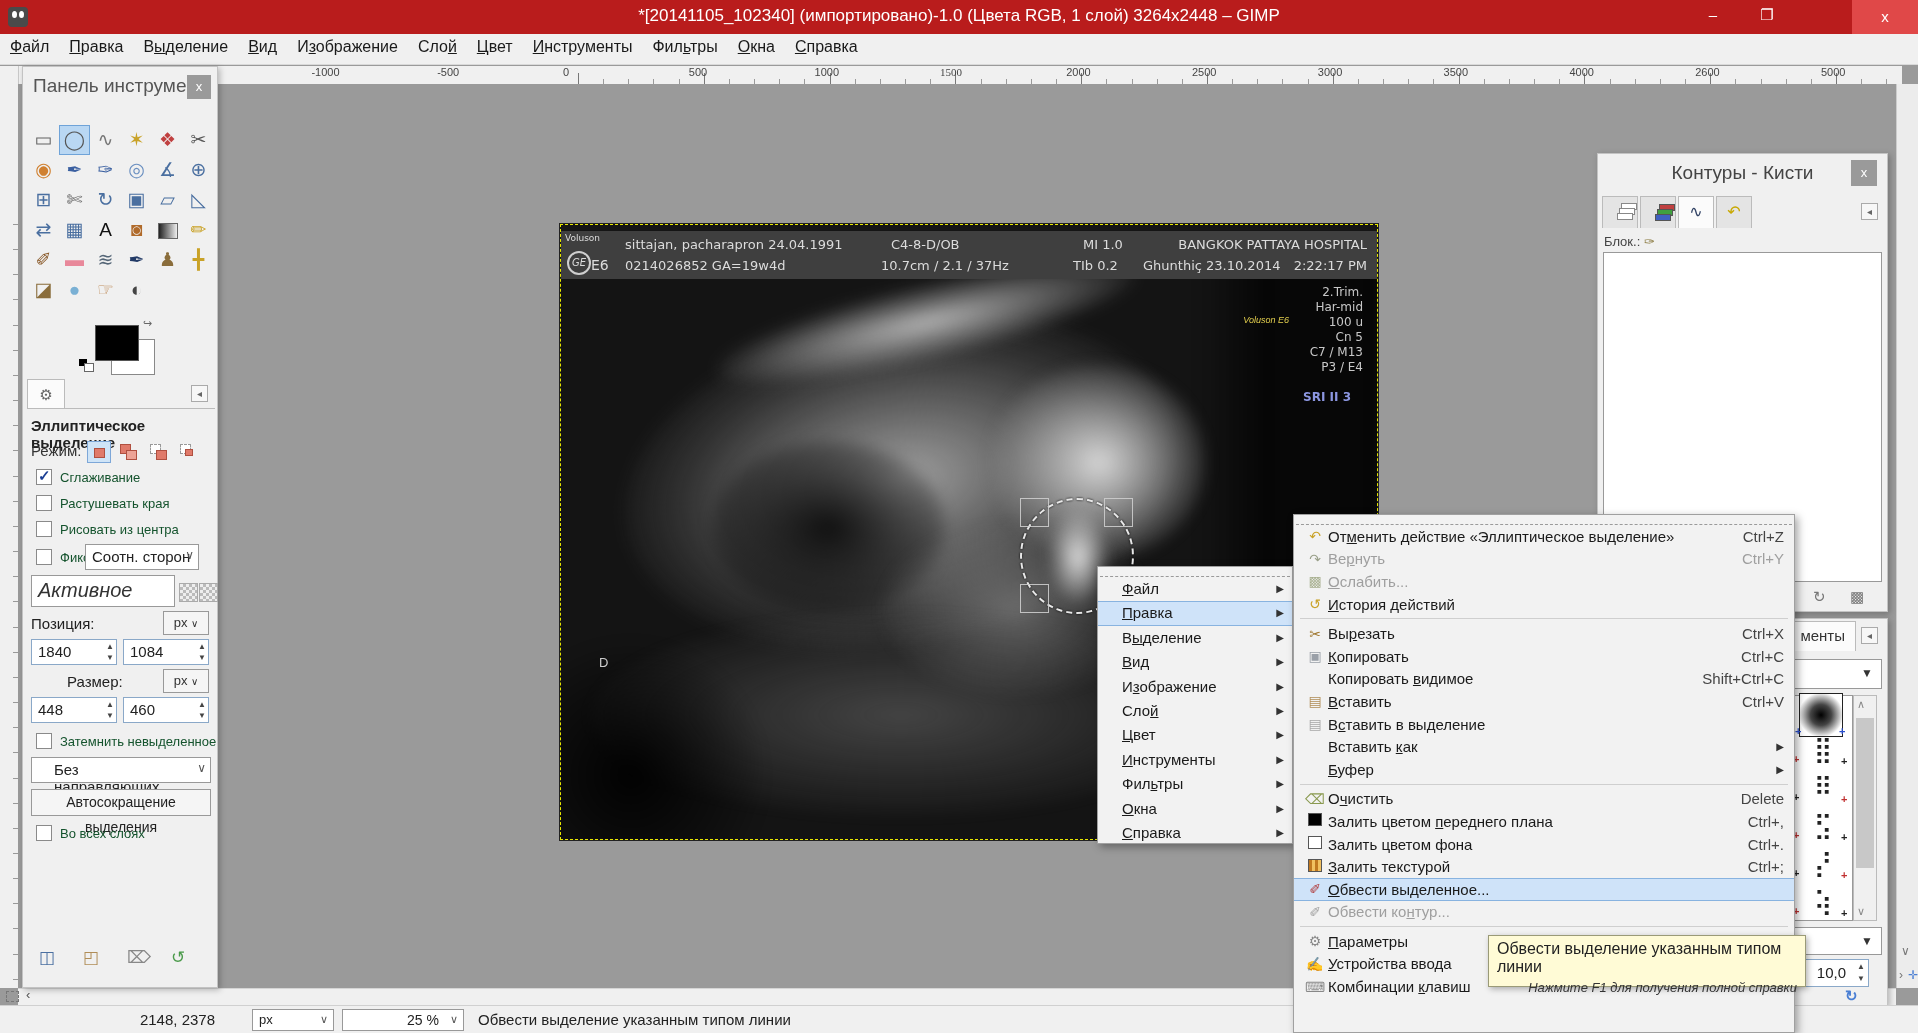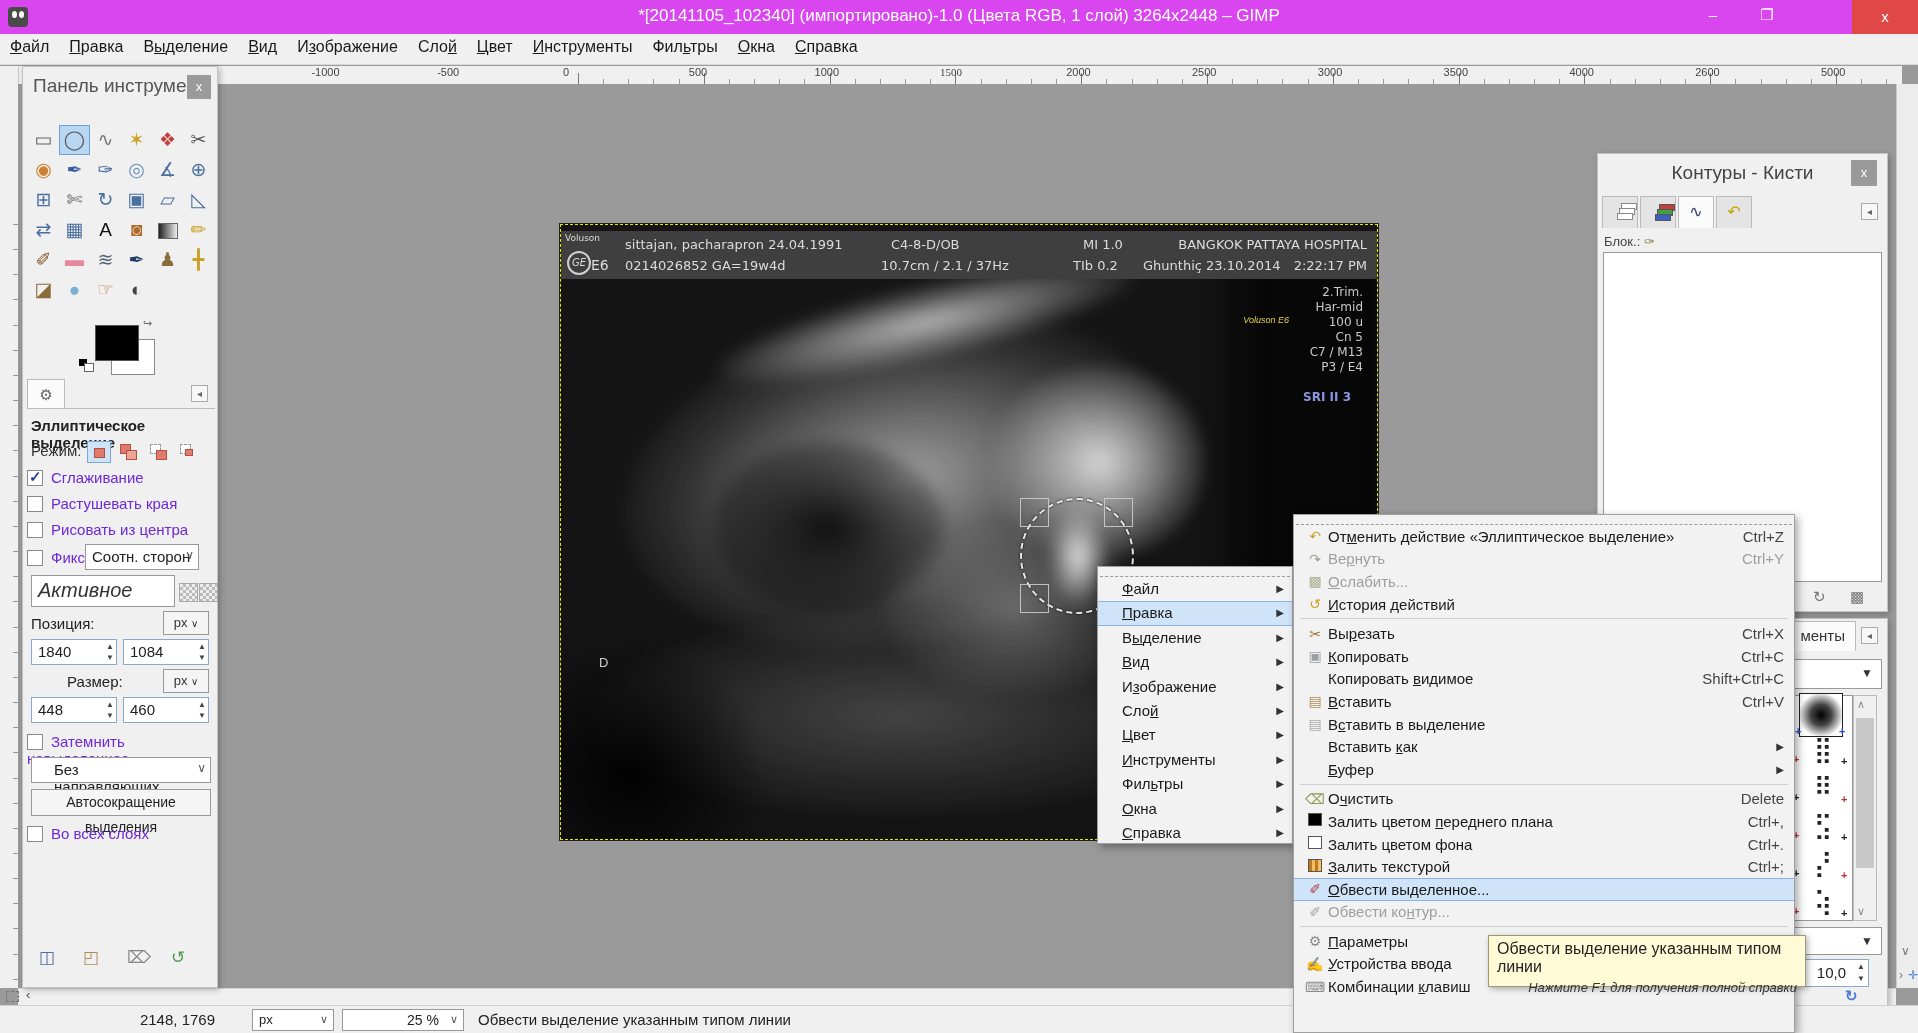--- a/index.html
+++ b/index.html
@@ -1,21 +1,21 @@
 <!DOCTYPE html>
 <html><head>
 <meta charset="utf-8">
 <style>
   html,body{margin:0;padding:0;background:#555;}
   #stage{position:relative;width:1918px;height:1033px;overflow:hidden;
     font-family:"Liberation Sans",sans-serif;background:#9a9a9a;
     -webkit-font-smoothing:antialiased;}
   .abs{position:absolute;}
   
-  #titlebar{left:0;top:0;width:1918px;height:34px;background:#d946ef;color:#fff;}
+  #titlebar{left:0;top:0;width:1918px;height:34px;background:#b91c1c;color:#fff;}
   #app-icon{left:8px;top:7px;width:20px;height:20px;background:#4a4a4a;border-radius:4px;}
   #app-icon::before{content:"";position:absolute;left:4px;top:4px;width:5px;height:7px;background:#fff;border-radius:50%;}
   #app-icon::after{content:"";position:absolute;left:11px;top:4px;width:5px;height:7px;background:#fff;border-radius:50%;}
   #win-title{left:0;right:0;top:6px;text-align:center;font-size:17px;}
   .winbtn{top:0;width:46px;height:30px;text-align:center;line-height:30px;font-size:15px;color:#fff;}
   #btn-min{left:1690px;}#btn-max{left:1744px;}
   #btn-close{left:1852px;width:66px;height:34px;background:#e04848;line-height:34px;}
   
   #menubar{left:0;top:34px;width:1918px;height:30px;background:#f0f0f0;border-bottom:1px solid #d9d9d9;
     font-size:16px;color:#1a1a1a;}
@@ -84,21 +84,21 @@
   .mode-chip{position:relative;display:inline-block;width:24px;height:22px;margin-left:6px;vertical-align:middle;}
   .mode-chip.active{background:#cfe4f7;border:1px solid #7da7d8;box-sizing:border-box;}
   .chip-a,.chip-b{position:absolute;width:11px;height:10px;box-sizing:border-box;}
   .mode-replace .chip-a{left:6px;top:6px;background:#e07a6a;border:1px solid #b05040;}
   .mode-add .chip-a{left:3px;top:3px;background:#e07a6a;border:1px solid #b05040;}
   .mode-add .chip-b{left:9px;top:9px;background:#eda396;border:1px solid #b05040;}
   .mode-subtract .chip-a{left:3px;top:3px;background:#fff;border:1px dashed #999;}
   .mode-subtract .chip-b{left:9px;top:9px;background:#e07a6a;border:1px solid #b05040;}
   .mode-intersect .chip-a{left:3px;top:3px;background:#fff;border:1px dashed #999;}
   .mode-intersect .chip-b{left:8px;top:8px;width:8px;height:7px;background:#e07a6a;border:1px solid #b05040;}
-  .cb-row{position:absolute;left:4px;font-size:15px;color:#6d28d9;}
+  .cb-row{position:absolute;left:13px;font-size:13px;color:#14532d;}
   .cb{display:inline-block;width:16px;height:16px;background:#fff;border:1px solid #8a8a8a;vertical-align:-3px;
     margin-right:8px;position:relative;box-sizing:border-box;}
   .cb.checked::after{content:"✓";position:absolute;left:1px;top:-3px;font-size:15px;color:#1c3f94;font-weight:bold;}
   .select-box{position:absolute;background:#fff;border:1px solid #999;font-size:15px;color:#222;box-sizing:border-box;}
   .select-box .sel-arrow{position:absolute;right:4px;top:3px;color:#555;font-size:12px;}
   #preset-box{left:8px;top:508px;width:144px;height:32px;background:#fff;border:1px solid #999;
     font-style:italic;font-size:20px;color:#333;padding:3px 6px;box-sizing:border-box;}
   .mini-btn{position:absolute;width:17px;height:17px;border:1px solid #aaa;background:
     repeating-conic-gradient(#bbb 0 25%,#eee 0 50%) 0 0/6px 6px;}
   .unit-btn{position:absolute;width:46px;height:24px;background:#f5f5f5;border:1px solid #999;font-size:13px;
@@ -402,21 +402,21 @@
 
   <div id="vscroll" class="abs"></div>
   <div id="hscroll" class="abs"></div>
   <div id="hs-selicon" class="abs"></div>
   <div id="hs-back" class="abs">‹</div>
   <span class="nav-glyph" style="left:1901px;top:944px;">∨</span>
   <span class="nav-glyph" style="left:1899px;top:968px;">›</span>
   <span class="nav-glyph" style="left:1908px;top:968px;color:#4a7fd4;">✛</span>
 
   <div id="statusbar" class="abs">
-    <div id="sb-pos">2148, 1769</div>
+    <div id="sb-pos">2148, 2378</div>
     <div id="sb-unit"><span>px</span><span class="sel-arrow">∨</span></div>
     <div id="sb-zoom"><span>25 %</span><span class="sel-arrow">∨</span></div>
     <div id="sb-msg">Обвести выделение указанным типом линии</div>
   </div>
 
   <div id="context-menu" class="abs menu">
     <div class="tearoff"></div>
   <div class="cm-item"><u>Ф</u>айл<span class="arrow">▶</span></div>
       <div class="cm-item hl"><u>П</u>равка<span class="arrow">▶</span></div>
       <div class="cm-item">В<u>ы</u>деление<span class="arrow">▶</span></div>

